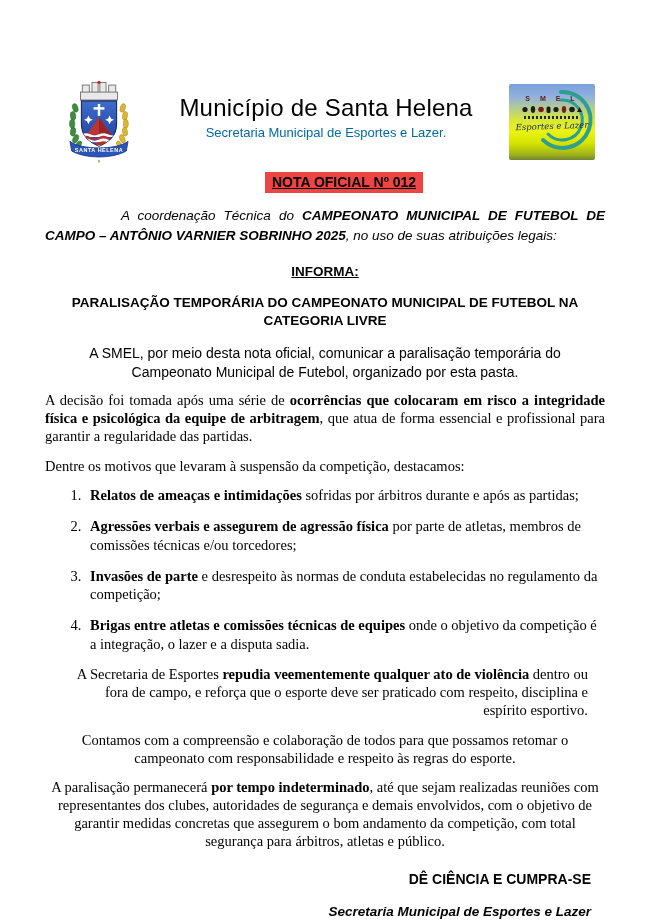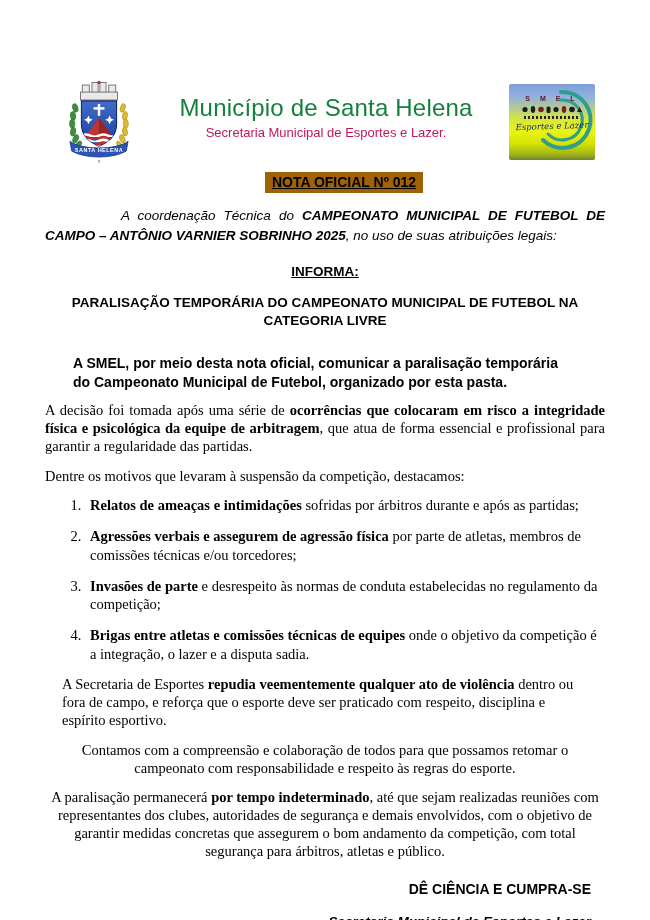--- a/index.html
+++ b/index.html
@@ -7,22 +7,22 @@
   body {
     width:650px; height:920px; position:relative; overflow:hidden;
     font-family:"Liberation Sans", sans-serif; color:#000;
   }
   .page { width:650px; height:920px; position:relative; background:#fff; }
 
   
   .header { margin-top:78px; padding:0 55px 0 55px; display:flex; align-items:center; }
   .crest { width:88px; height:88px; flex:0 0 88px; }
   .header-center { flex:1; text-align:center; padding:0 6px 10px 6px; }
-  .municipality { font-size:24px; font-weight:400; color:#15803d; letter-spacing:.2px; }
-  .department { font-size:13px; color:#be185d; margin-top:3px; }
+  .municipality { font-size:24px; font-weight:400; color:#000000; letter-spacing:.2px; }
+  .department { font-size:13px; color:#0369a1; margin-top:3px; }
 
   .smel-logo {
     width:86px; height:76px; flex:0 0 86px; position:relative; overflow:hidden;
     border-radius:2px;
     background:linear-gradient(180deg,#7d9fd9 0%,#90b0e0 16%,#b9cf86 34%,#d9e833 48%,#eaf315 62%,#d6e400 78%,#9db31a 93%,#6f8430 100%);
   }
   .smel-inner { position:absolute; inset:0; padding-top:11px; text-align:center; z-index:2; }
   .smel-acronym { font-size:7px; font-weight:bold; letter-spacing:4px; color:#5b2020; }
   .smel-icons { display:block; margin:2px auto 0; }
   .smel-fineprint { width:56px; height:3px; margin:1px auto 0;
@@ -36,28 +36,28 @@
   .title-pill {
     display:inline-block; padding:2px 7px 3px 7px; font-size:14px; font-weight:bold;
     text-decoration:underline; color:#000;
   }
 
   
   .doc { padding:0 45px; }
   .p-intro { margin-top:13px; font-size:13.5px; line-height:1.5; text-align:justify; text-indent:76px;font-style:italic; }
   .h-informa { margin-top:17px; text-align:center; font-size:13.5px; font-weight:bold; text-decoration:underline; }
   .h-subject { margin-top:15px; text-align:center; font-size:13.5px; font-weight:bold; line-height:1.4; padding:0 20px; }
-  .p-announcement { margin-top:23px; font-weight:bold; font-size:14px; line-height:1.32; padding:0 28px; }
+  .p-announcement { margin-top:13px; text-align:center; font-weight:normal; font-size:14px; line-height:1.32; padding:0 28px; }
 
   .serif { font-family:"Liberation Serif", serif; font-size:14.5px; line-height:1.24; }
   .p-reason { margin-top:11px; text-align:justify; }
   .p-motives-intro { margin-top:12px; }
   ol.motives { margin-top:10px; padding-left:40px; list-style-position:outside; }
   ol.motives li { margin-bottom:13px; padding-left:5px; line-height:1.26; }
-  .p-repudiation { margin:0 17px; text-align:left;font-family:Liberation Serif, serif; }
+  .p-repudiation { margin:0 17px; text-align:right;font-family:Liberation Serif, serif; }
   .p-duration { margin-top:11px; text-align:center; }
   .p-closing { margin-top:12px; text-align:center; padding:0 18px; }
 
   .p-order { margin-top:20px; text-align:right; padding-right:14px; font-size:14px; font-weight:bold; }
   .signature { margin-top:16px; text-align:right; padding-right:14px;
     font-size:13.5px; font-weight:bold; font-style:italic; line-height:1.4; }
 </style>
 </head>
 <body>
 
@@ -156,21 +156,21 @@
             <path d="M56,8 l2.5,-5 2.5,5 z"></path>
           </g>
         </svg>
         <div class="smel-fineprint"></div>
         <div class="smel-script">Esportes e Lazer</div>
       </div>
     </div>
   </div>
 
   <div class="title-row">
-    <span class="title-pill" style="background:#a16207;margin-left:38px;">NOTA OFICIAL Nº 012</span>
+    <span class="title-pill" style="background:#ef4444;margin-left:38px;">NOTA OFICIAL Nº 012</span>
   </div>
 
   <div class="doc">
 
     <p class="p-intro"><span>A coordenação Técnica do </span><b>CAMPEONATO MUNICIPAL DE FUTEBOL DE CAMPO – ANTÔNIO VARNIER SOBRINHO 2025</b><span>, no uso de suas atribuições legais:</span></p>
 
     <h2 class="h-informa">INFORMA:</h2>
 
     <h2 class="h-subject">PARALISAÇÃO TEMPORÁRIA DO CAMPEONATO MUNICIPAL DE FUTEBOL NA CATEGORIA LIVRE</h2>
 

